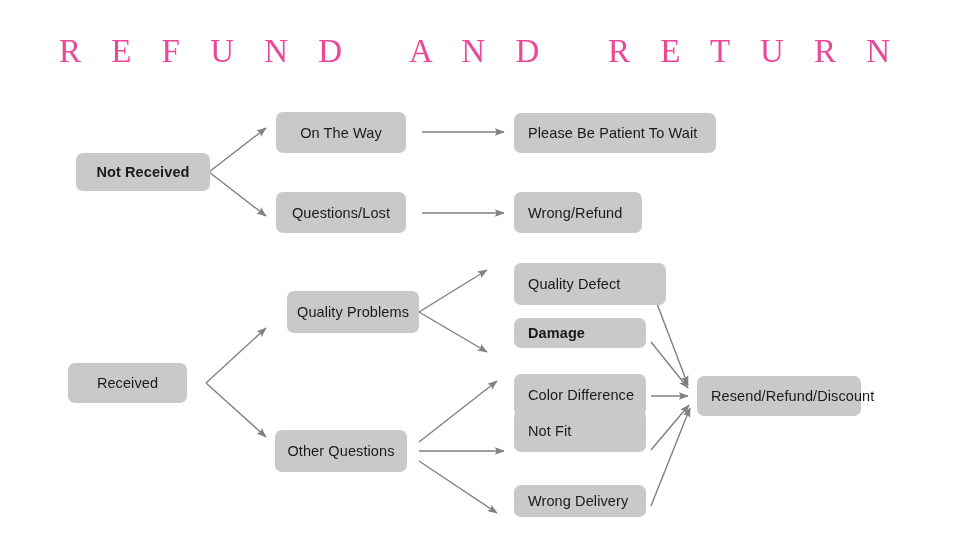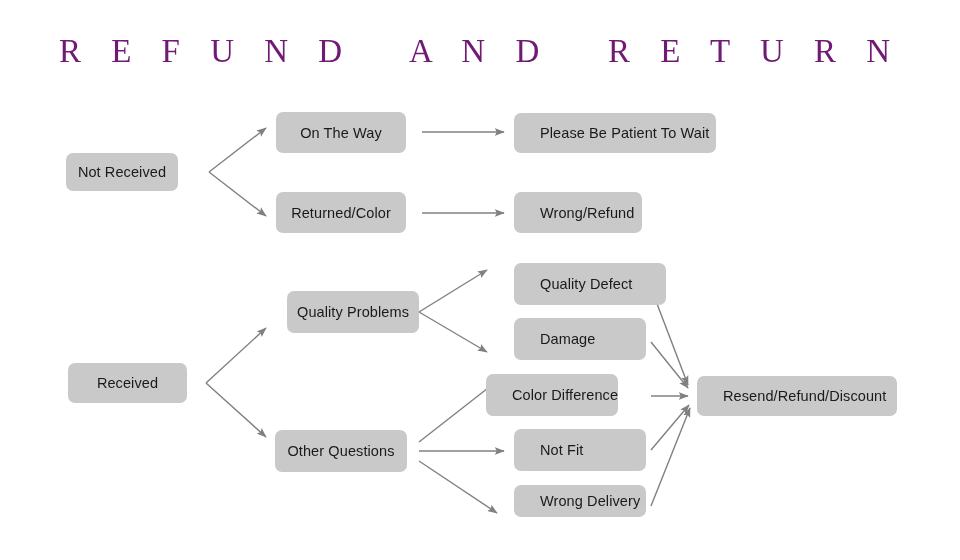--- a/index.html
+++ b/index.html
@@ -24,35 +24,35 @@
   .diagram-title {
     position: absolute;
     left: 0;
     top: 33px;
     width: 960px;
     text-align: center;
     font-family: "Liberation Serif", serif;
     font-size: 33px;
     font-weight: 400;
     letter-spacing: 11px;
-    color: #701a75;
+    color: #ec4899;
     white-space: pre;
   }
   .node {
     position: absolute;
     box-sizing: border-box;
     background: #c9c9c9;
     border-radius: 7px;
     color: #1a1a1a;
     font-family: "Liberation Sans", sans-serif;
     font-size: 14.5px;
     font-weight: 400;
     display: flex;
     align-items: center;
-    padding-left: 26px;
+    padding-left: 14px;
     white-space: nowrap;
     letter-spacing: 0.1px;
   }
   .node.center-text {
     justify-content: center;
     padding-left: 0;
   }
   svg .edge-line {
     stroke: #808080;
     stroke-width: 1.4;
@@ -134,41 +134,41 @@
       <line class="edge-line" x1="651" y1="450" x2="689" y2="405" marker-end="url(#arrowhead)"></line>
     </g>
 
     <g>
       <line class="edge-line" x1="651" y1="506" x2="690" y2="408" marker-end="url(#arrowhead)"></line>
     </g>
   </svg>
 
   <div class="diagram-title">R E F U N D   A N D   R E T U R N</div>
 
-  <div class="node center-text" style="left:66px; top:153px; width:112px; height:38px;">Not Received</div>
+  <div class="node center-text" style="left:76px; top:153px; width:134px; height:38px;font-weight:bold;">Not Received</div>
 
   <div class="node center-text" style="left:276px; top:112px; width:130px; height:41px;">On The Way</div>
 
-  <div class="node center-text" style="left:276px; top:192px; width:130px; height:41px;">Returned/Color</div>
+  <div class="node center-text" style="left:276px; top:192px; width:130px; height:41px;">Questions/Lost</div>
 
   <div class="node" style="left:514px; top:113px; width:202px; height:40px;">Please Be Patient To Wait</div>
 
   <div class="node" style="left:514px; top:192px; width:128px; height:41px;">Wrong/Refund</div>
 
   <div class="node center-text" style="left:68px; top:363px; width:119px; height:40px;">Received</div>
 
   <div class="node center-text" style="left:275px; top:291px; width:132px; height:42px;margin-left:12px;">Quality Problems</div>
 
   <div class="node center-text" style="left:275px; top:430px; width:132px; height:42px;text-align:center;">Other Questions</div>
 
   <div class="node" style="left:514px; top:263px; width:152px; height:42px;">Quality Defect</div>
 
-  <div class="node" style="left:514px; top:318px; width:132px; height:42px;">Damage</div>
+  <div class="node" style="left:514px; top:318px; width:132px; height:30px;font-weight:bold;">Damage</div>
 
-  <div class="node" style="left:486px; top:374px; width:132px; height:42px;">Color Difference</div>
+  <div class="node" style="left:514px; top:374px; width:132px; height:42px;">Color Difference</div>
 
-  <div class="node" style="left:514px; top:429px; width:132px; height:42px;">Not Fit</div>
+  <div class="node" style="left:514px; top:410px; width:132px; height:42px;">Not Fit</div>
 
   <div class="node" style="left:514px; top:485px; width:132px; height:32px;">Wrong Delivery</div>
 
-  <div class="node" style="left:697px; top:376px; width:200px; height:40px;">Resend/Refund/Discount</div>
+  <div class="node" style="left:697px; top:376px; width:164px; height:40px;">Resend/Refund/Discount</div>
 
 </div>
 
 </body></html>

